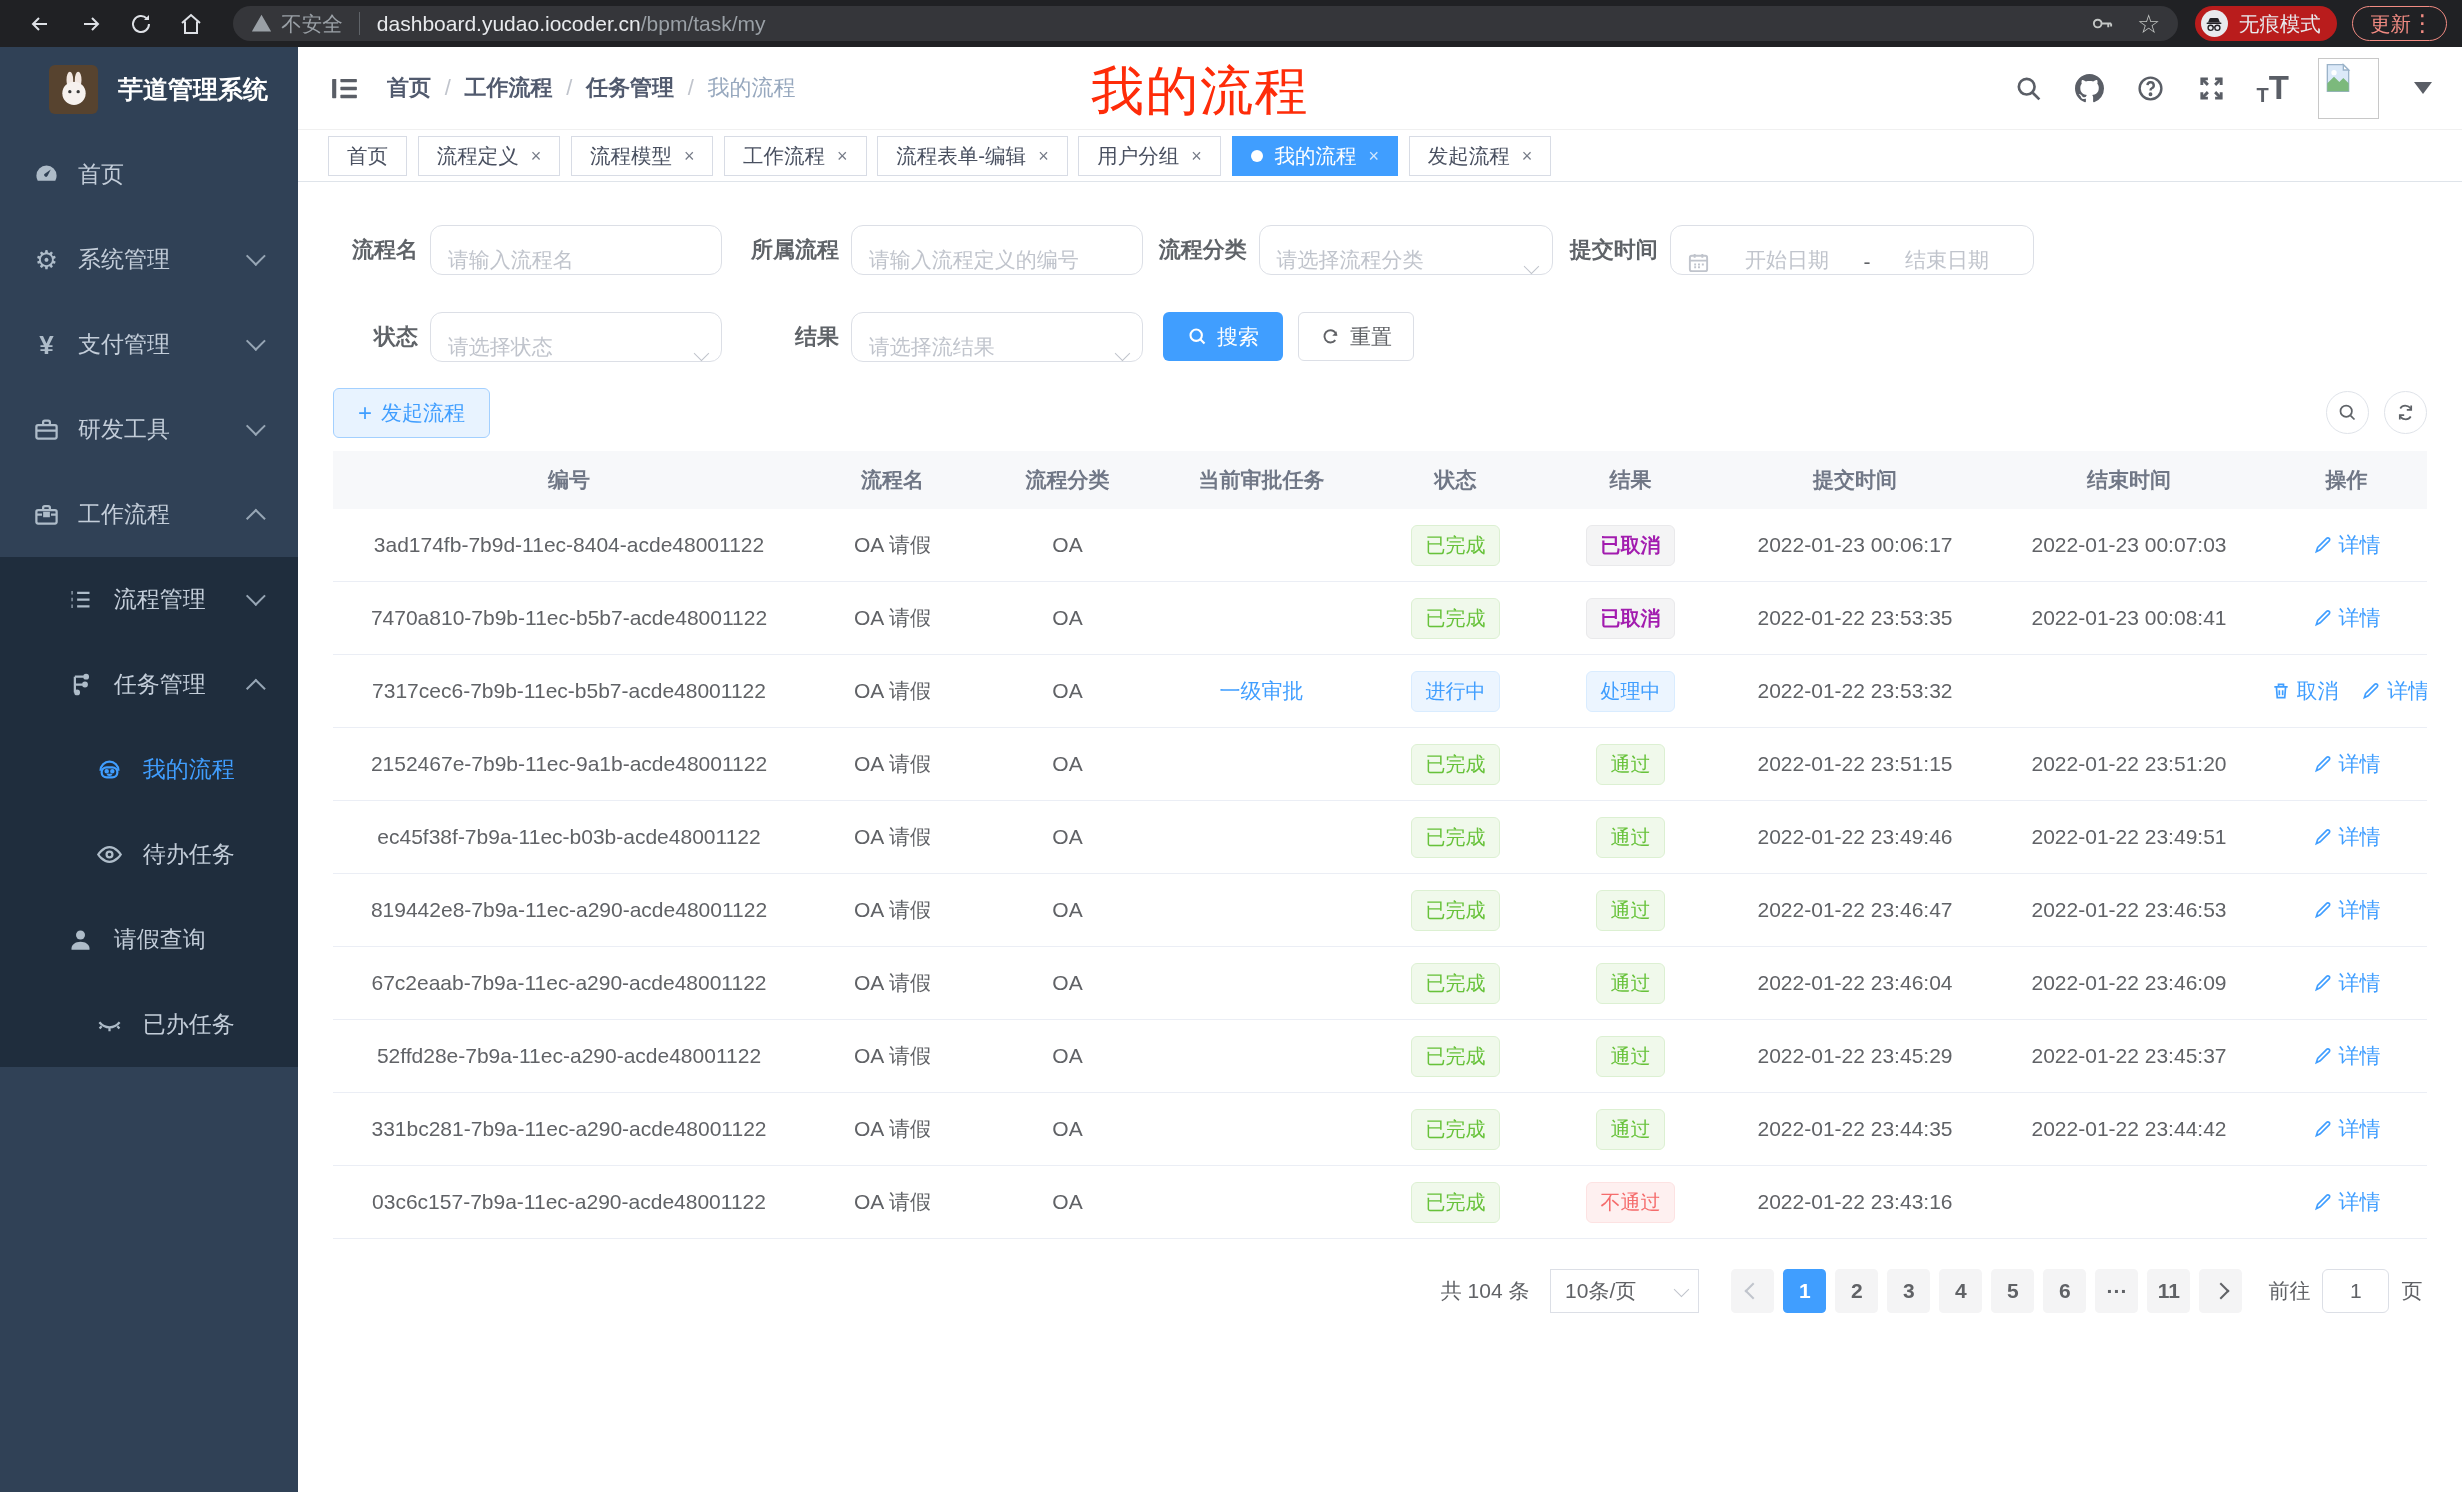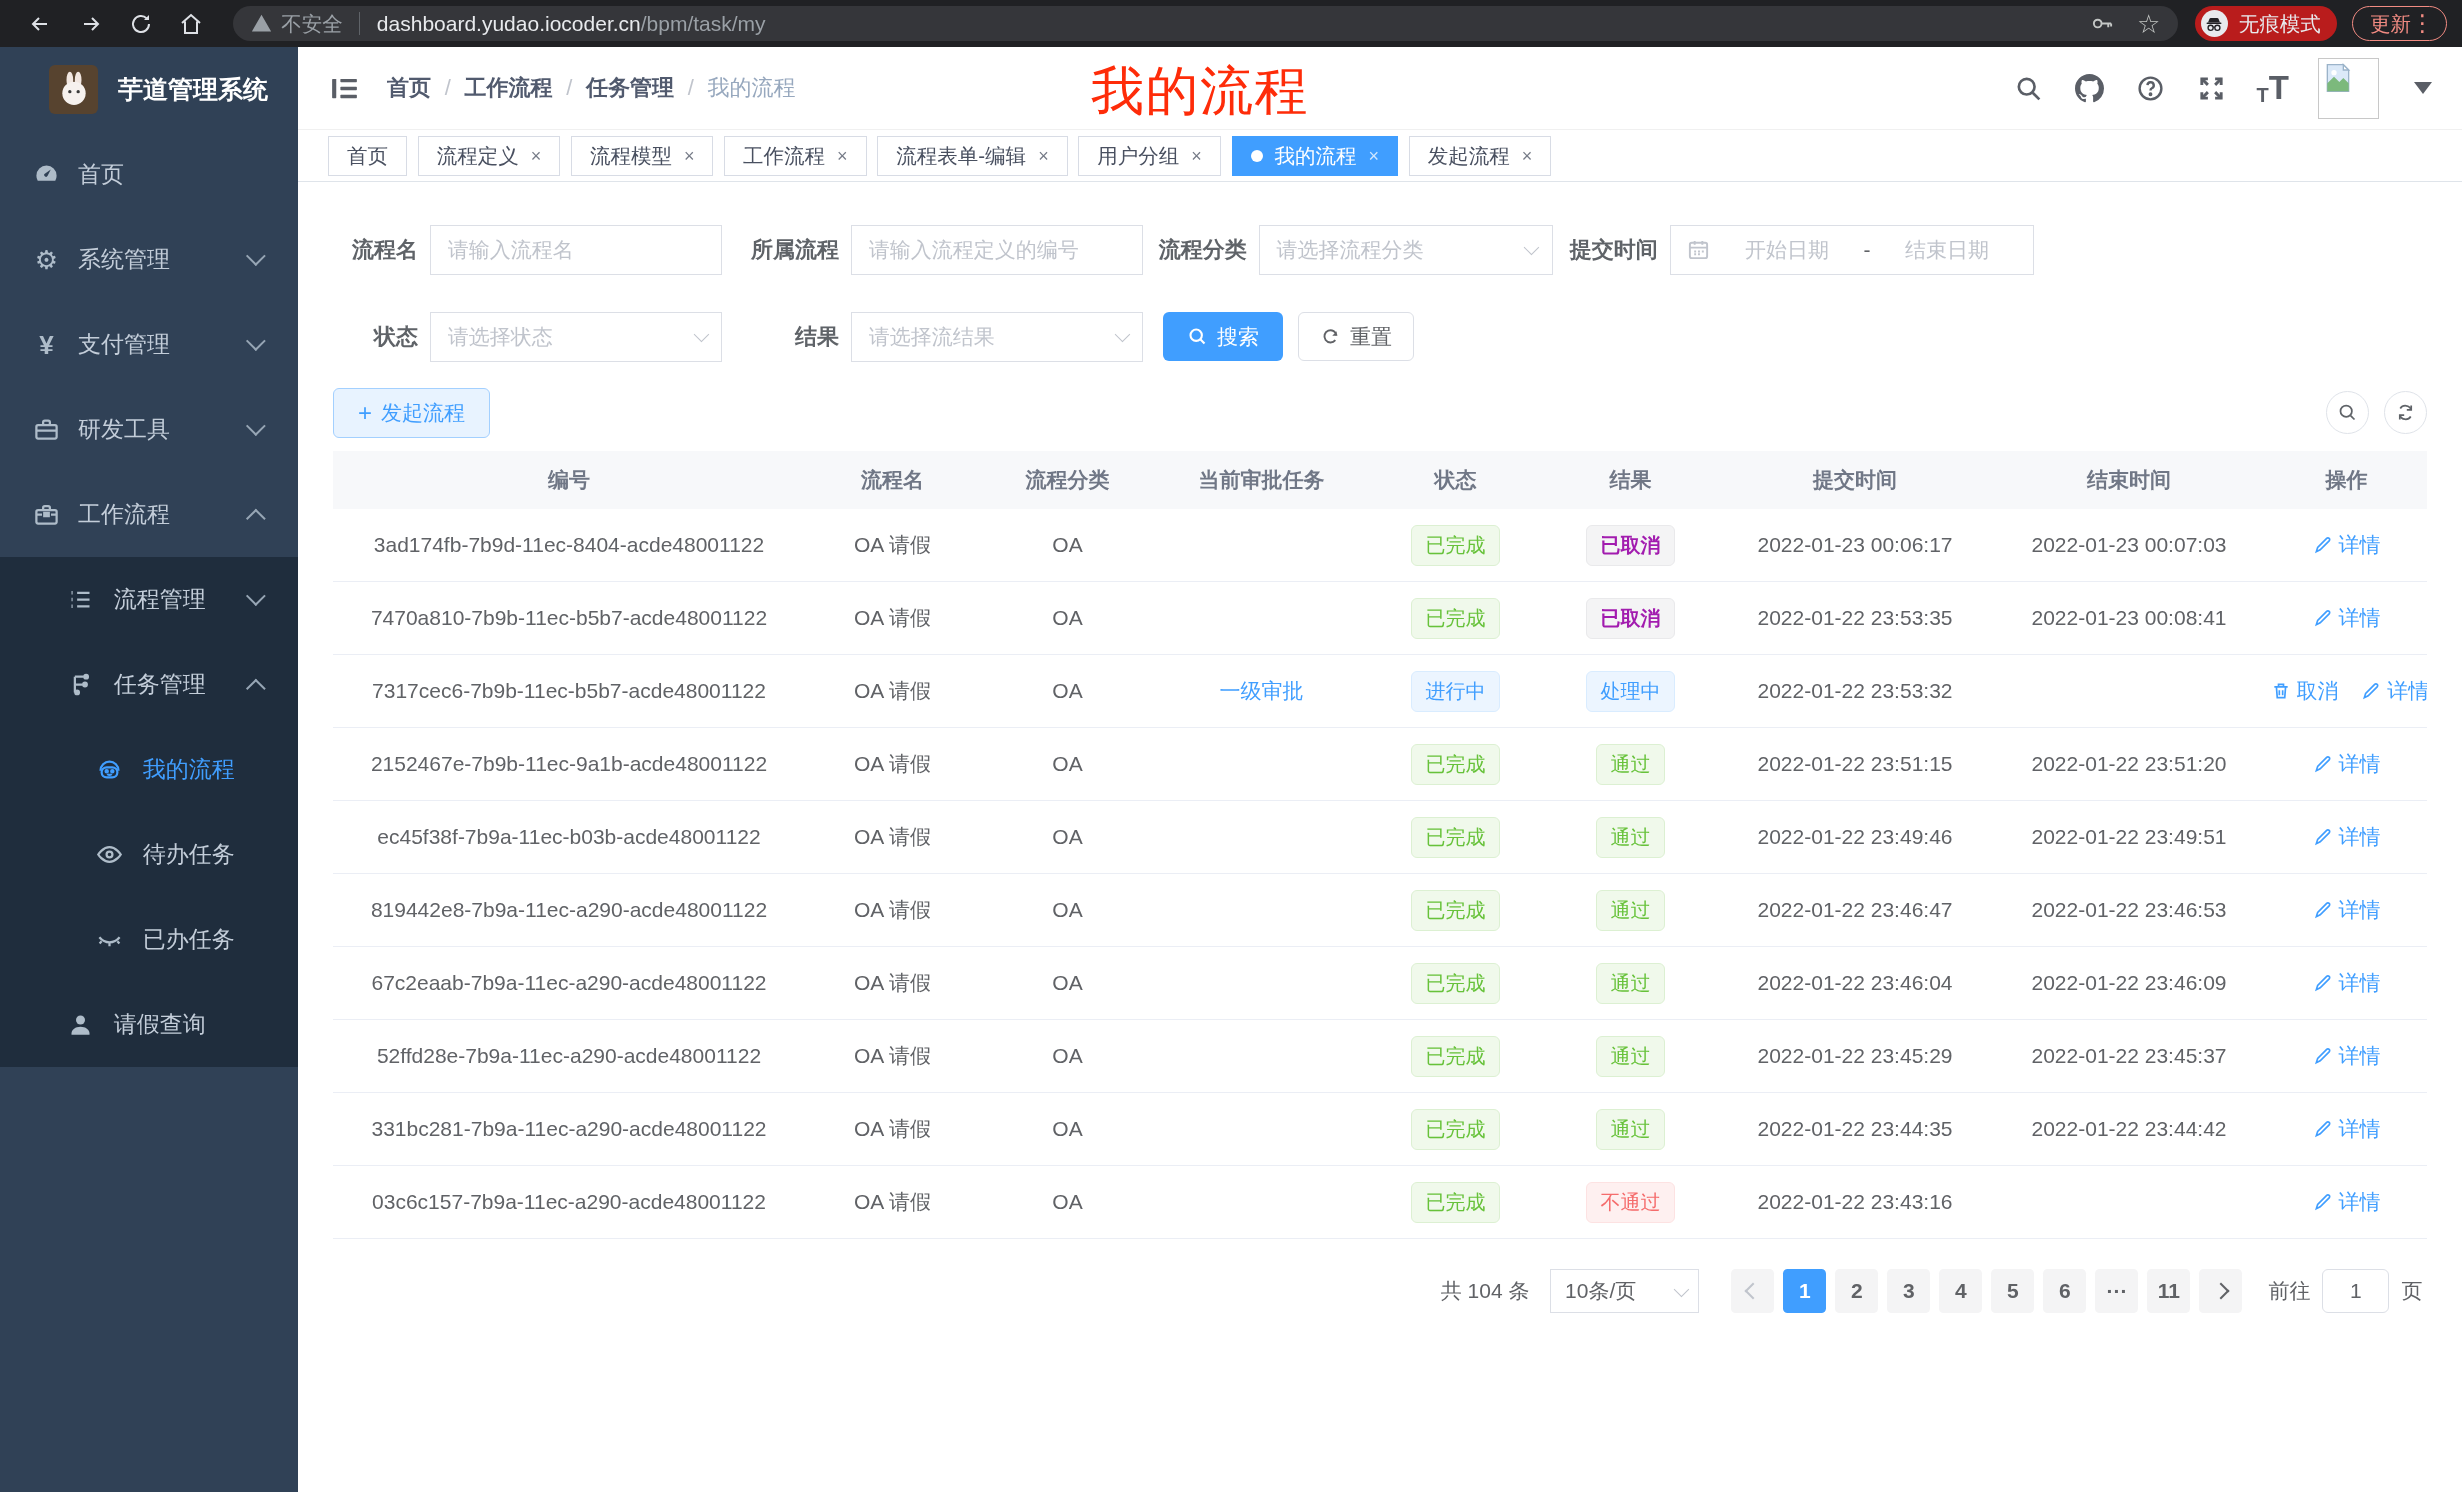--- a/index.html
+++ b/index.html
@@ -79,21 +79,21 @@
   .tab-close { font-size:18px; line-height:1; opacity:.75; }
 
   .content { padding:26px 35px 0 35px; }
 
   
   .filter-row { display:flex; align-items:center; }
   .filter-row.r1 { margin-top:16.7px; }
   .filter-row.r2 { margin-top:37px; }
   .flabel { font-size:22px; font-weight:700; color:#5f6368; text-align:right; margin-right:12px; flex:none; }
   .w112 { width:85px; } .w126 { width:96px; } .w122 { width:93px; }
-  .finput { height:50px; border:1.5px solid #dcdfe6; border-radius:0; display:flex; align-items:center; padding:0 16.7px; background:#fff; flex:none; }
+  .finput { height:50px; border:1.5px solid #dcdfe6; border-radius:12px; display:flex; align-items:flex-end; padding:0 16.7px; background:#fff; flex:none; }
   .finput .ph { color:#c0c4cc; font-size:21px; white-space:nowrap; overflow:hidden; }
   .sel-chev { margin-left:auto; width:10.7px; height:10.7px; border-right:1.5px solid #c0c4cc; border-bottom:1.5px solid #c0c4cc; transform:rotate(45deg) translateY(-3px); flex:none; }
   .daterange { width:364px; gap:7.6px; }
   .daterange .cal { color:#c0c4cc; flex:none; display:flex; }
   .daterange .cal svg { width:23px; height:23px; }
   .daterange .dr-part { flex:1; text-align:center; }
   .gap28 { width:21px; flex:none; } .gap14 { width:10.7px; flex:none; } .gap16 { width:12px; flex:none; } .gap26 { width:20px; flex:none; } .gap20 { width:15px; flex:none; }
   .iw384 { width:292px; } .iw386 { width:294px; }
 
   .btn { height:49px; border-radius:6px; display:inline-flex; align-items:center; justify-content:center; gap:9px; font-size:21px; cursor:pointer; border:1.5px solid transparent; flex:none; white-space:nowrap; }
@@ -293,36 +293,36 @@
     </div>
     <div class="menu-item lvl3">
       <span class="mi-ico">
           <svg viewBox="0 0 24 24" fill="none" stroke="currentColor" stroke-width="2">
             <path d="M2 12s4-6.5 10-6.5S22 12 22 12s-4 6.5-10 6.5S2 12 2 12z"></path>
             <circle cx="12" cy="12" r="2.6"></circle>
           </svg>
         </span>
       <span class="mi-label">待办任务</span>
     </div>
-    <div class="menu-item lvl3">
-      <span class="mi-ico">
-          <svg viewBox="0 0 24 24" fill="none" stroke="currentColor" stroke-width="2">
-            <path d="M3 10c2.5 3 5.5 4.5 9 4.5S18.5 13 21 10M5 13.5l-1.8 2M12 15v3M19 13.5l1.8 2"></path>
-          </svg>
-        </span>
-      <span class="mi-label">已办任务</span>
-    </div>
     <div class="menu-item lvl2">
       <span class="mi-ico">
           <svg viewBox="0 0 24 24" fill="currentColor">
             <circle cx="12" cy="8" r="4"></circle>
             <path d="M4 20c0-3.5 3.5-6 8-6s8 2.5 8 6v1H4v-1z"></path>
           </svg>
         </span>
       <span class="mi-label">请假查询</span>
+    </div>
+    <div class="menu-item lvl3">
+      <span class="mi-ico">
+          <svg viewBox="0 0 24 24" fill="none" stroke="currentColor" stroke-width="2">
+            <path d="M3 10c2.5 3 5.5 4.5 9 4.5S18.5 13 21 10M5 13.5l-1.8 2M12 15v3M19 13.5l1.8 2"></path>
+          </svg>
+        </span>
+      <span class="mi-label">已办任务</span>
     </div>
   </div>
 </div>
 
 <div class="main">
 
   <div class="header">
     <div class="hamburger">
       <svg viewBox="0 0 24 24" fill="currentColor">
           <rect x="3" y="5" width="3" height="14" rx="0.5"></rect>

